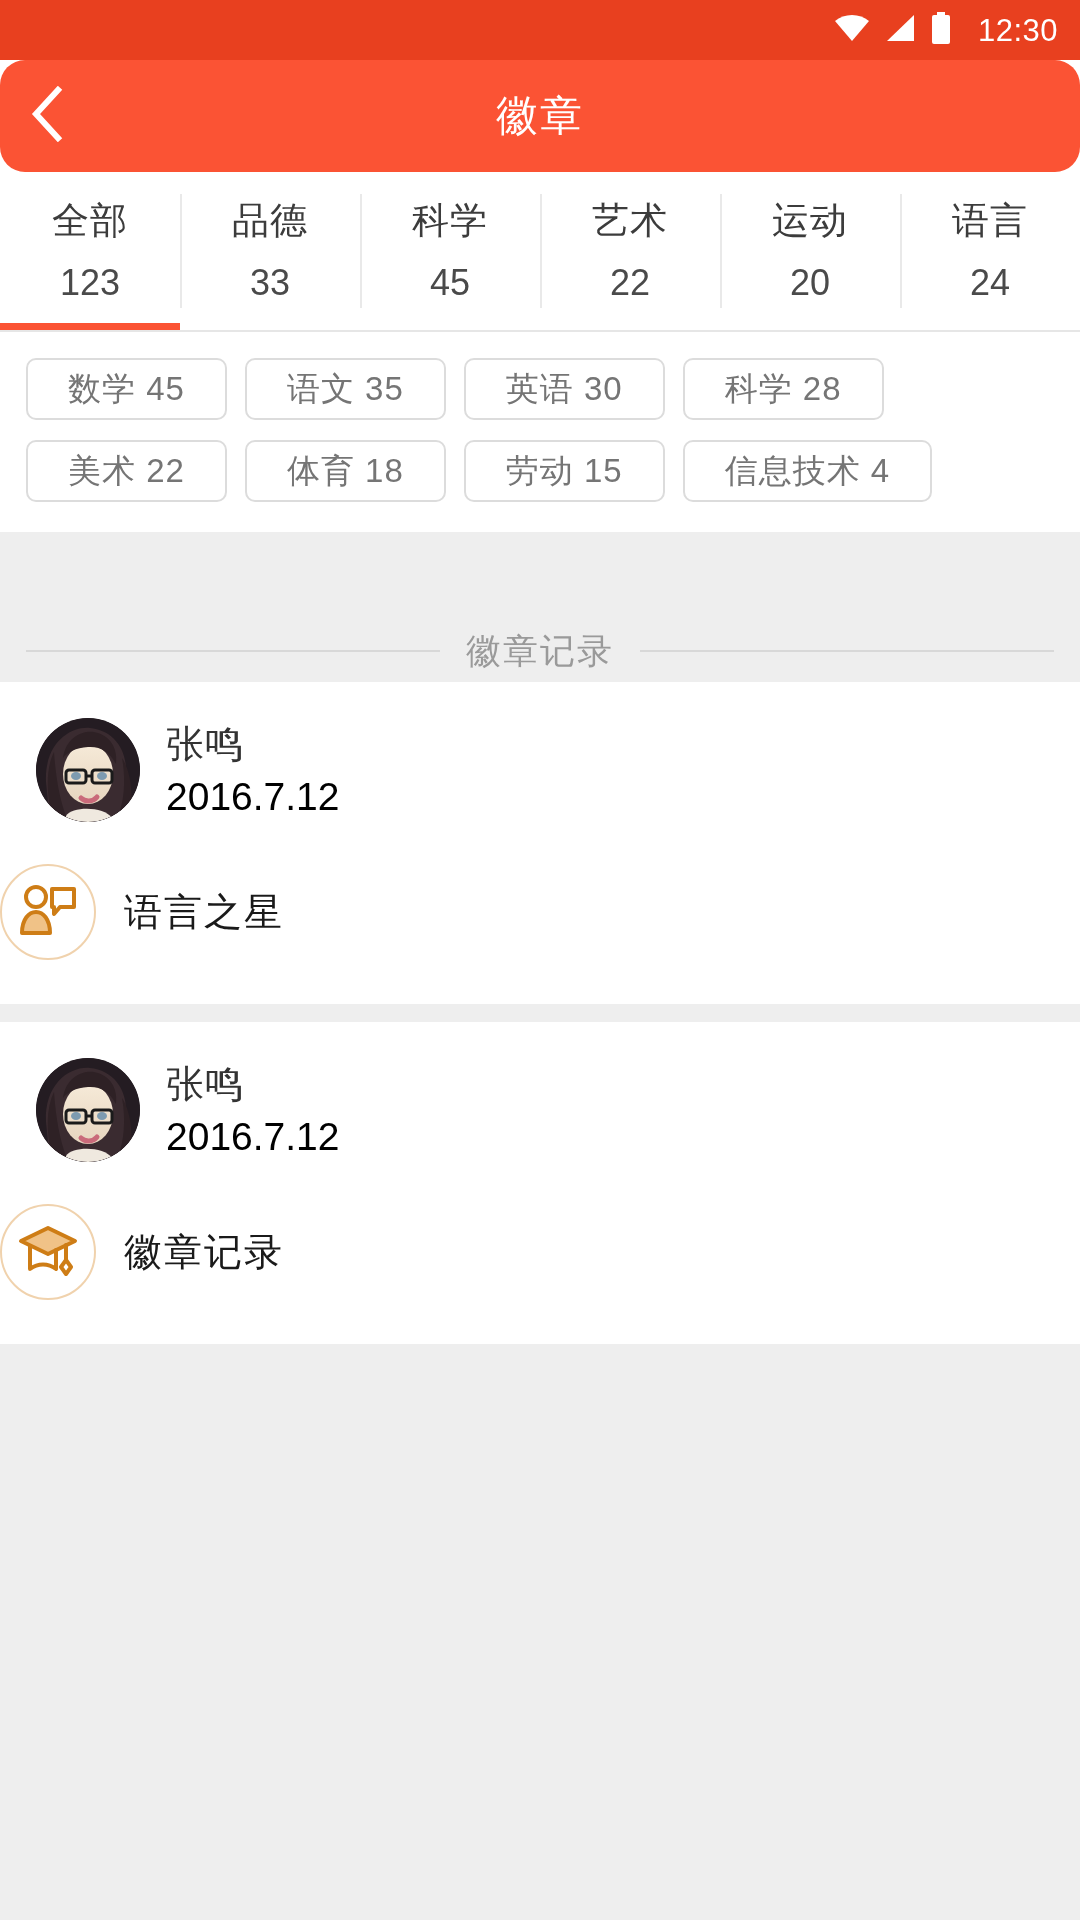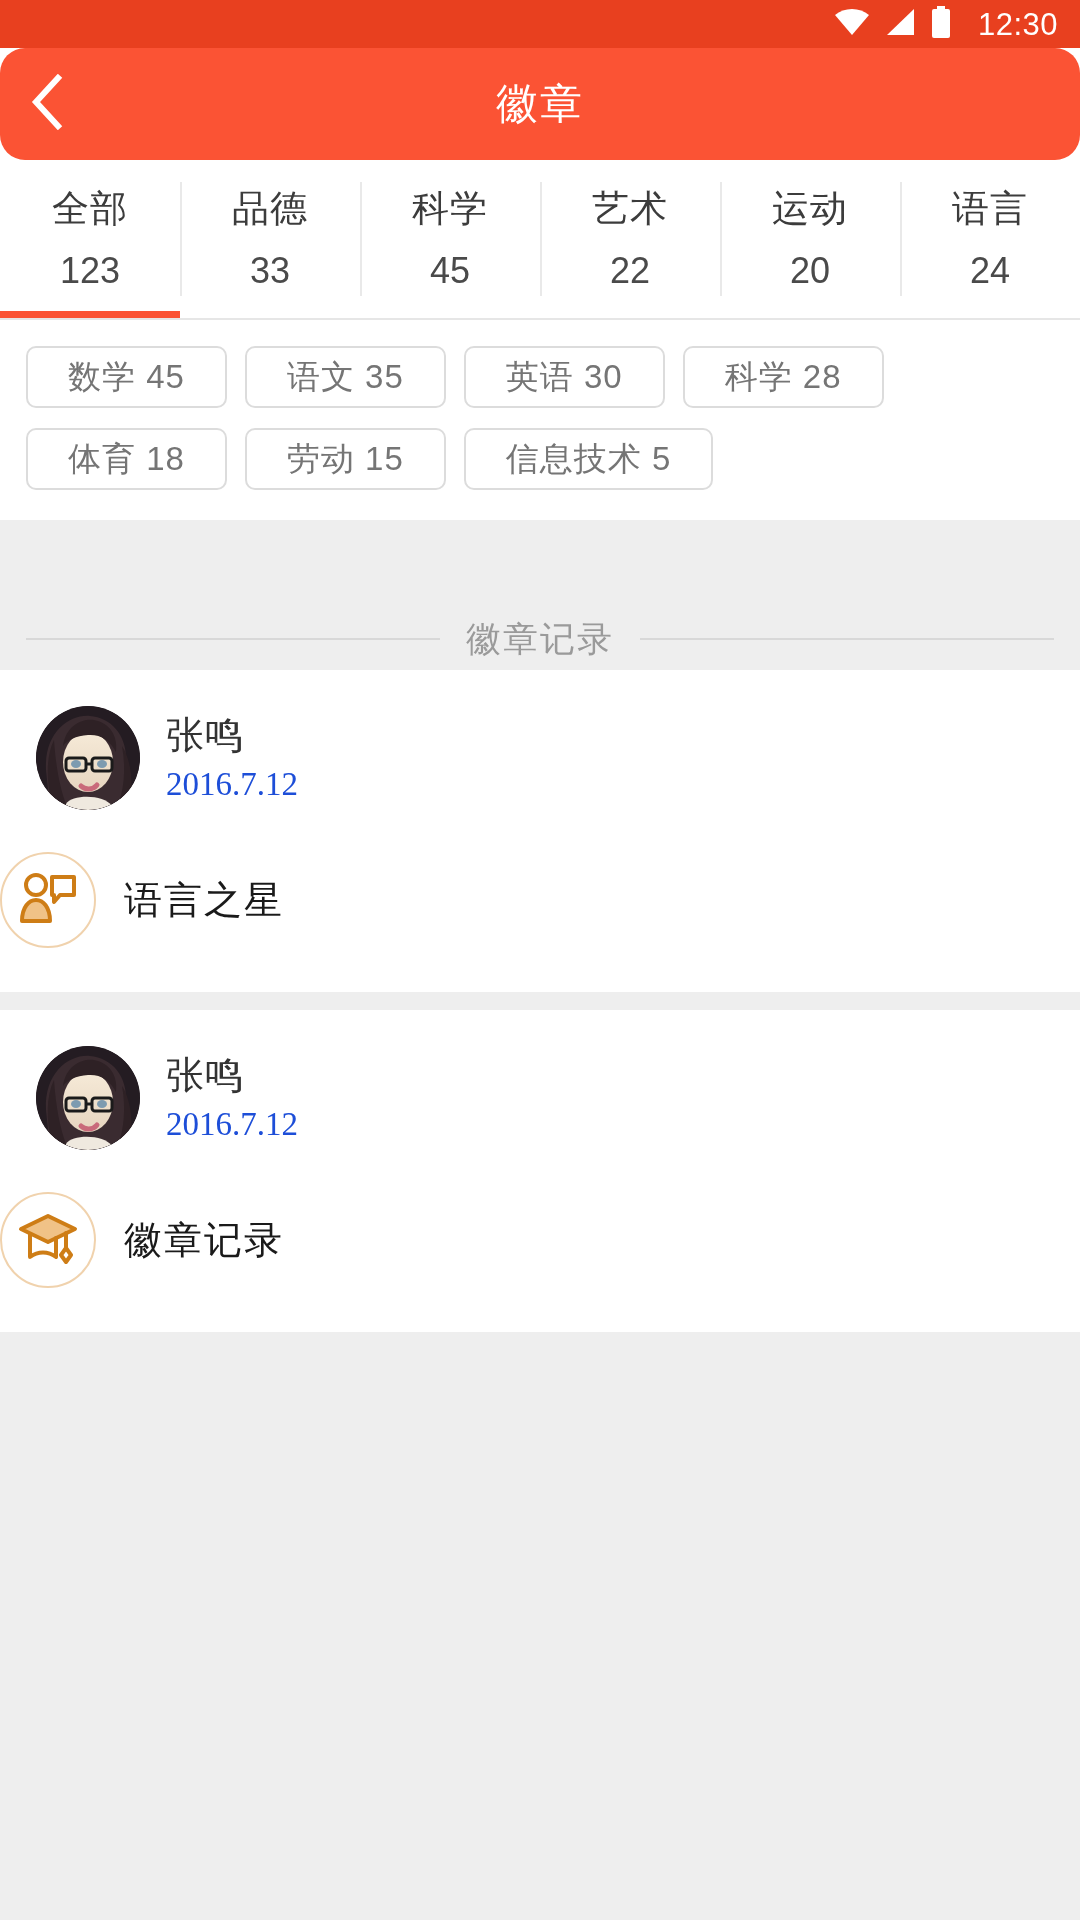--- a/index.html
+++ b/index.html
@@ -18,21 +18,21 @@
     width: 1080px;
     height: 1920px;
     position: relative;
     background: #ffffff;
     display: flex;
     flex-direction: column;
   }
 
   
   .statusbar {
-    height: 48px;
+    height: 60px;
     background: #E8401F;
     display: flex;
     align-items: center;
     justify-content: flex-end;
     padding: 0 22px 0 0;
     box-sizing: border-box;
     flex: 0 0 auto;
   }
   .status-icons {
     display: flex;
@@ -223,24 +223,23 @@
     flex-direction: column;
     gap: 14px;
   }
   .record-name {
     font-size: 38px;
     color: #333333;
     line-height: 1;
     letter-spacing: 1px;
   }
   .record-date {
-    font-size: 33px;
-    color: #1d4ed8;
-    line-height: 1;
-    font-family: Liberation Serif, serif;
+    font-size: 39px;
+    color: #000000;
+    line-height: 1;
   }
   .badge-block {
     margin-top: 42px;
     display: flex;
     flex-direction: row;
     align-items: center;
     gap: 28px;
   }
   .badge-circle {
     width: 96px;
@@ -337,23 +336,24 @@
   </div>
 
   <div class="chips-section">
     <div class="chips-row">
       <div class="chip">数学 45</div>
       <div class="chip">语文 35</div>
       <div class="chip">英语 30</div>
       <div class="chip">科学 28</div>
     </div>
     <div class="chips-row">
+      <div class="chip">美术 22</div>
       <div class="chip">体育 18</div>
       <div class="chip">劳动 15</div>
-      <div class="chip">信息技术 5</div>
+      <div class="chip">信息技术 4</div>
     </div>
   </div>
 
   <div class="section-band">
     <div class="section-head">
       <div class="section-rule"></div>
       <div class="section-title">徽章记录</div>
       <div class="section-rule"></div>
     </div>
   </div>

